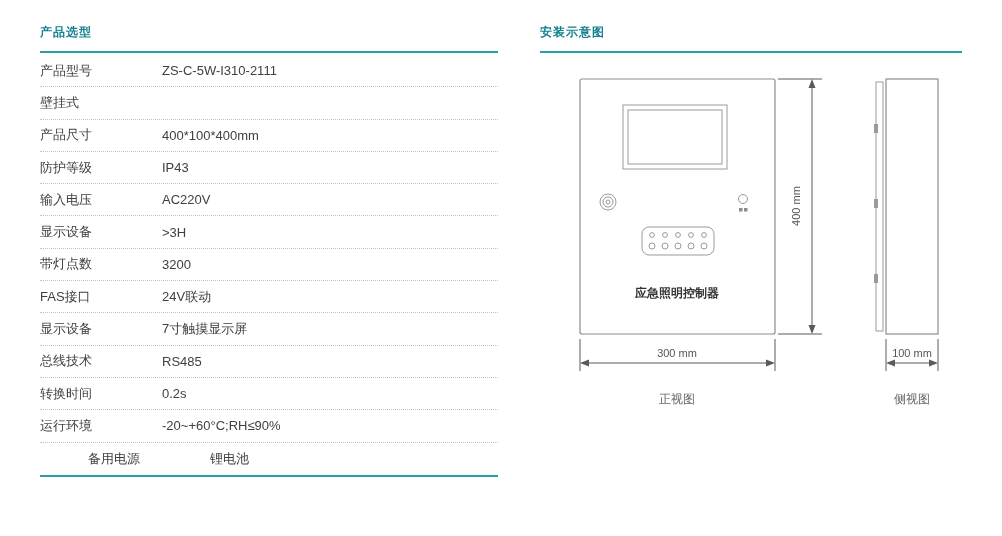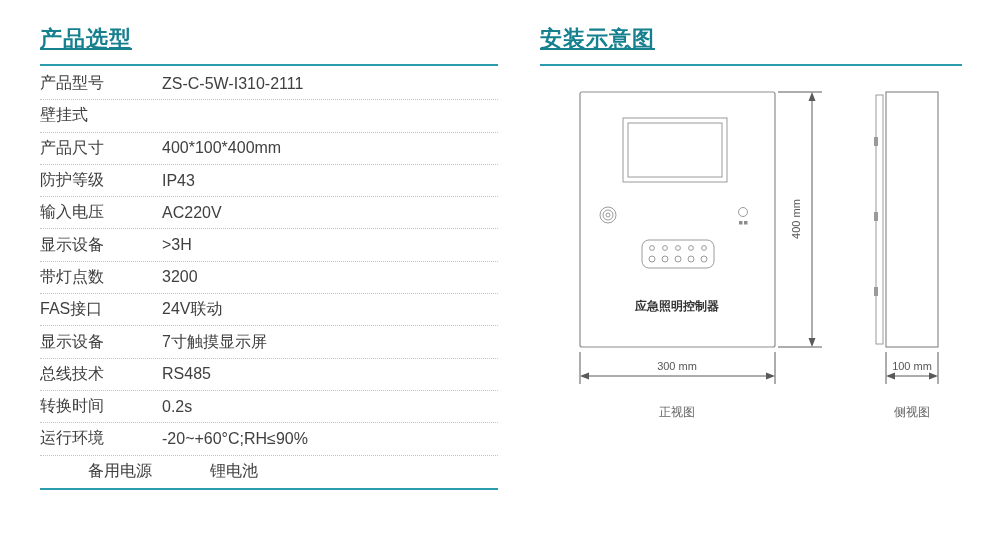--- a/index.html
+++ b/index.html
@@ -1,24 +1,24 @@
 <!DOCTYPE html>
 <html><head>
 <meta charset="utf-8">
 <style>
   * { margin: 0; padding: 0; box-sizing: border-box; }
   html, body { width: 1002px; height: 536px; background: #ffffff; overflow: hidden; }
   body { font-family: "Liberation Sans", "DejaVu Sans", sans-serif; color: #3f3f3f; }
   .page { display: flex; padding: 24px 40px 0 40px; gap: 42px; }
   .col-left { width: 458px; flex: 0 0 458px; }
   .col-right { width: 422px; flex: 0 0 422px; }
-  h2.sec-title { font-size: 22px; font-weight: bold; color: #16808f; letter-spacing: 1px; margin-bottom: 10px; text-decoration: underline; }
+  h2.sec-title { font-size: 12px; font-weight: bold; color: #16808f; letter-spacing: 1px; margin-bottom: 10px; }
   .title-rule { height: 2px; background: #2b9cad; width: 100%; margin-bottom: 2px; }
   .spec-table { border-bottom: 2px solid #2b9cad; }
-  .spec-row { display: flex; align-items: center; height: 32.3px; border-bottom: 1px dotted #c3c3c3; font-size: 16px; }
+  .spec-row { display: flex; align-items: center; height: 32.3px; border-bottom: 1px dotted #c3c3c3; font-size: 13px; }
   .spec-row:last-child { border-bottom: none; margin-left: 48px; }
   .spec-label { width: 122px; flex: 0 0 122px; color: #3f3f3f; }
   .spec-value { color: #404040; text-align: right; }
   .diagram-wrap { margin-top: 16px; }
   svg text { font-family: "Liberation Sans", "DejaVu Sans", sans-serif; }
   .dim-text { font-size: 11px; fill: #555555; }
   .view-label { font-size: 12px; fill: #666666; }
   .device-label { font-size: 12px; font-weight: bold; fill: #333333; }
   .outline { fill: #ffffff; stroke: #8d8d8d; stroke-width: 1.2; }
   .thin { fill: none; stroke: #9a9a9a; stroke-width: 1; }

